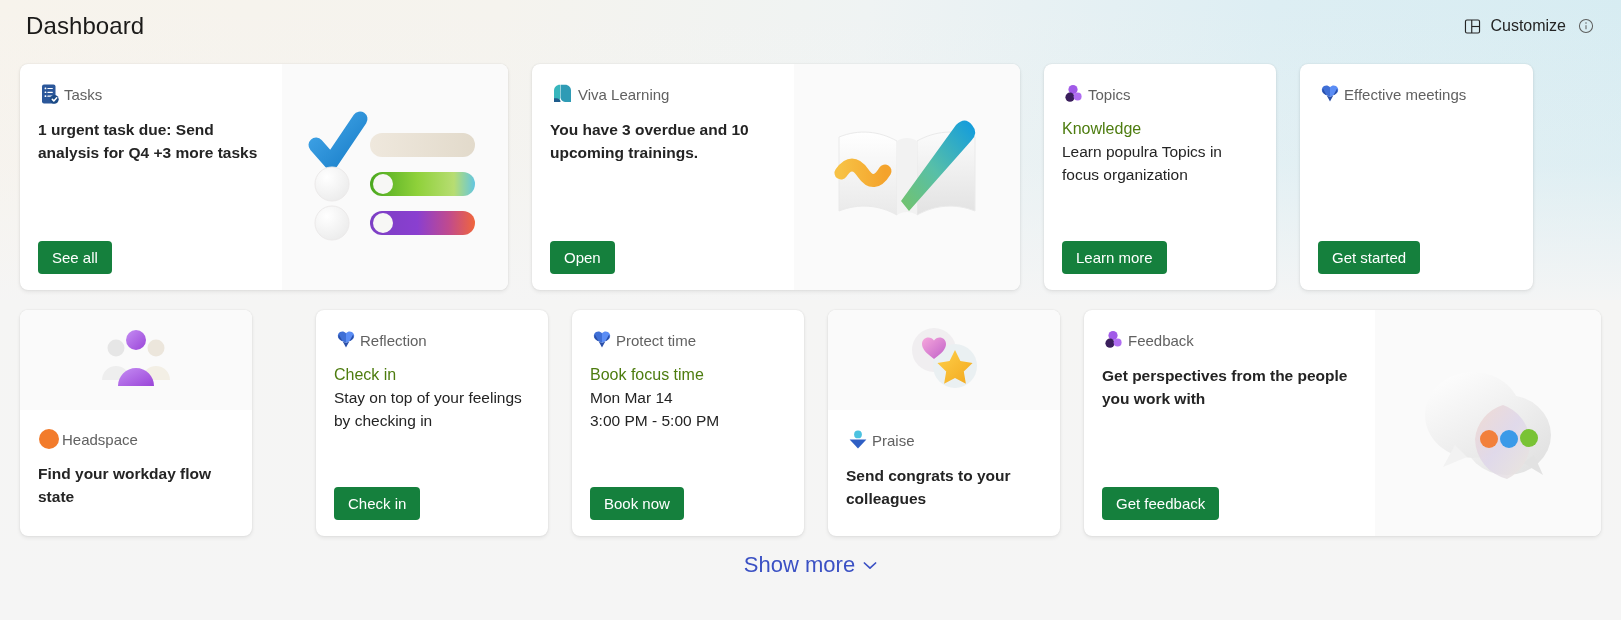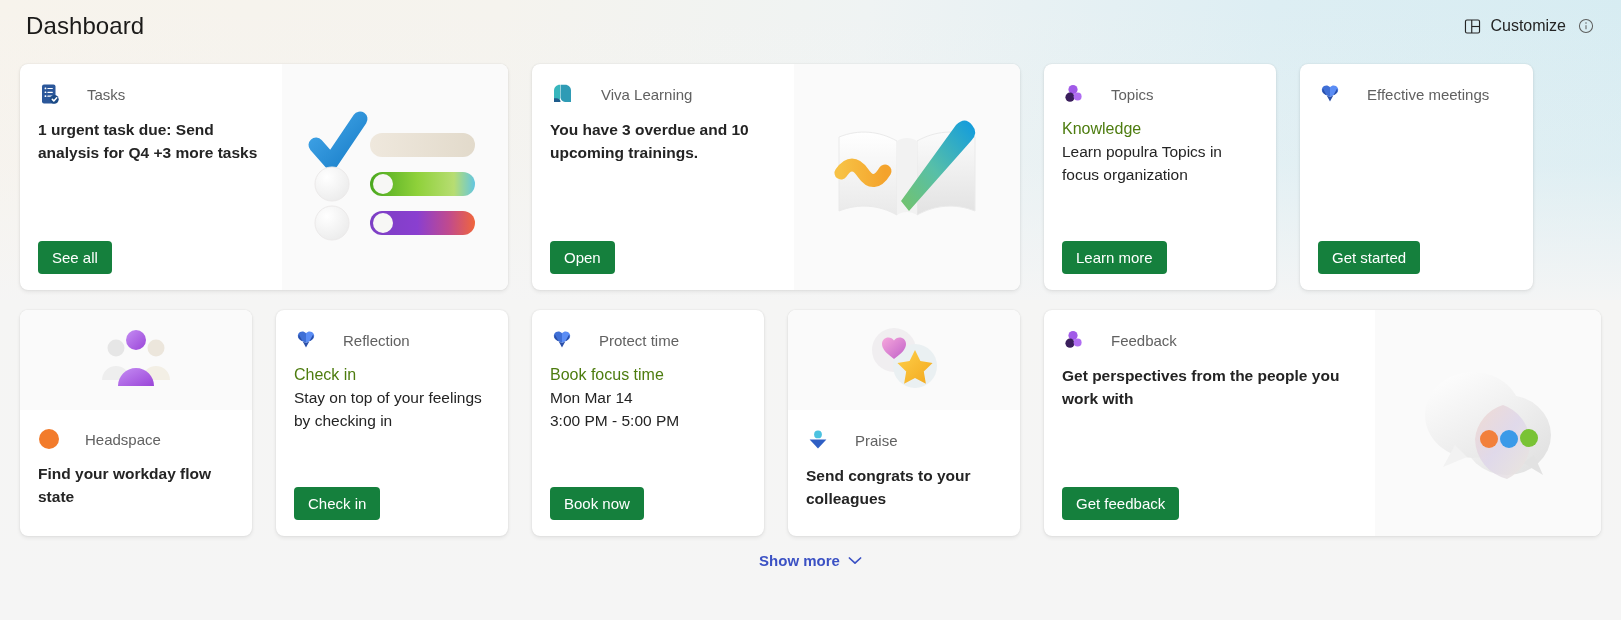--- a/index.html
+++ b/index.html
@@ -55,21 +55,21 @@
     overflow: hidden;
     position: relative;
     display: flex;
     height: 100%;
   }
   .card-body {
     padding: 18px 18px 16px 18px;
     display: flex; flex-direction: column;
     flex: 1 1 auto; min-width: 0;
   }
-  .brand-row { display: flex; align-items: center; gap: 25px; margin-bottom: 12px; }
+  .brand-row { display: flex; align-items: center; gap: 2px; margin-bottom: 12px; }
   .brand-name { font-size: 15px; color: #616161; white-space: nowrap; }
   .card-head { font-size: 16px; font-weight: 400; color: #4d7c0f; line-height: 1.35; }
   .card-sub { font-size: 15.5px; color: #242424; line-height: 1.5; }
   .card-strong { font-size: 15.5px; font-weight: 700; color: #242424; line-height: 1.5; }
   .spacer { flex: 1 1 auto; min-height: 6px; }
   .btn {
     align-self: flex-start;
     background: #15803d;
     color: #ffffff;
     border: none; border-radius: 4px;
@@ -89,32 +89,32 @@
     background: #fafafa; height: 100px; width: 100%;
     display: flex; align-items: center; justify-content: center; flex: 0 0 100px;
   }
 
   
   .w-tasks  { flex: 0 0 488px; }
   .w-viva   { flex: 0 0 488px; }
   .w-topics { flex: 0 0 232px; }
   .w-meet   { flex: 0 0 233px; }
   .w-head   { flex: 0 0 232px; }
-  .w-refl   { flex: 0 0 232px; }
+  .w-refl   { flex: 0 0 232px; margin-left: 40px; }
   .w-prot   { flex: 0 0 232px; }
   .w-praise { flex: 0 0 232px; }
   .w-feed   { flex: 1 1 auto; }
 
   .footer {
     position: absolute; left: 0; right: 0; top: 552px;
     display: flex; justify-content: center;
   }
   .show-more {
     background: none; border: none; cursor: pointer;
-    color: #3b51c4; font-weight: 700; font-size: 15px;
+    color: #3b51c4; font-weight: 400; font-size: 22px;
     display: flex; align-items: center; gap: 8px;
     font-family: "Liberation Sans", sans-serif;
   }
   .chev { width: 14px; height: 9px; }
   svg { display: block; }
 </style>
 </head>
 <body>
 
 <div class="page">

